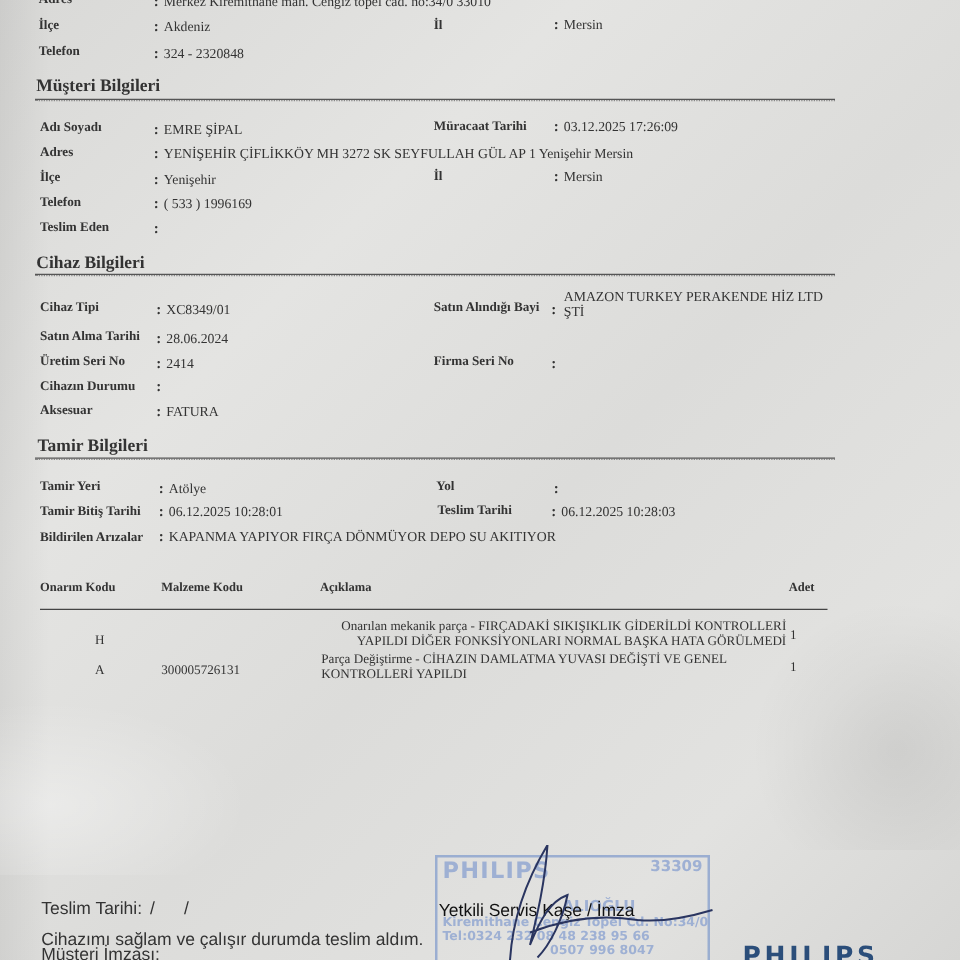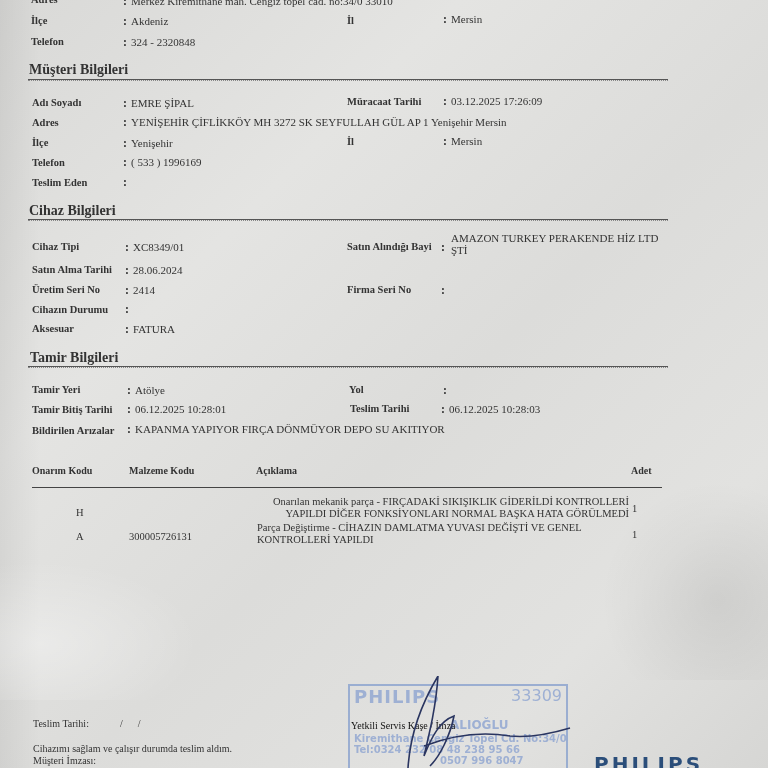--- a/index.html
+++ b/index.html
@@ -17,29 +17,29 @@
 
     .abs { position: absolute; white-space: nowrap; }
     .lbl { font-weight: bold; font-size: 10.5px; color: #333; }
     .val { font-size: 11px; color: #333; }
     .colon { font-size: 12px; font-weight: bold; margin-right: 4px; }
     .section-title { font-weight: bold; font-size: 14px; color: #333; }
     .section-rule { position: absolute; height: 0; border-top: 1.5px solid #555; border-bottom: 1px dotted #888; }
     .th { font-weight: bold; font-size: 10px; color: #333; }
     .td { font-size: 10.5px; color: #333; }
     .desc { font-size: 10.5px; color: #333; line-height: 12px; white-space: normal; }
-    .sans { font-family: Liberation Serif, serif; font-size: 10px; color: #333; }
+    .sans { font-family: Liberation Sans, sans-serif; font-size: 14px; color: #333; }
 
     .stamp {
       position: absolute; left: 348px; top: 684px; width: 216px; height: 84px;
       border: 2px solid #8fa6cf; color: #93a8d2; font-family: "DejaVu Sans", sans-serif;
       opacity: 0.85;
     }
     .stamp .brand { position: absolute; left: 4px; top: 0; font-size: 18px; font-weight: bold; letter-spacing: 1px; }
-    .stamp .code { position: absolute; right: 4px; top: 0; font-size: 16px; font-weight: normal; }
+    .stamp .code { position: absolute; right: 4px; top: 0; font-size: 12px; font-weight: bold; }
     .stamp .line { position: absolute; left: 4px; font-size: 12px; font-weight: bold; white-space: nowrap; }
     .stamp .small { font-size: 10px; }
     .sig { position: absolute; left: 380px; top: 676px; width: 200px; height: 92px; pointer-events: none; }
     .philips-logo {
       position: absolute; left: 594px; top: 752px; font-family: "DejaVu Sans", sans-serif;
       font-weight: bold; font-size: 20px; color: #2b4e7a; letter-spacing: 3px;
     }
   </style>
 </head>
 <body>

